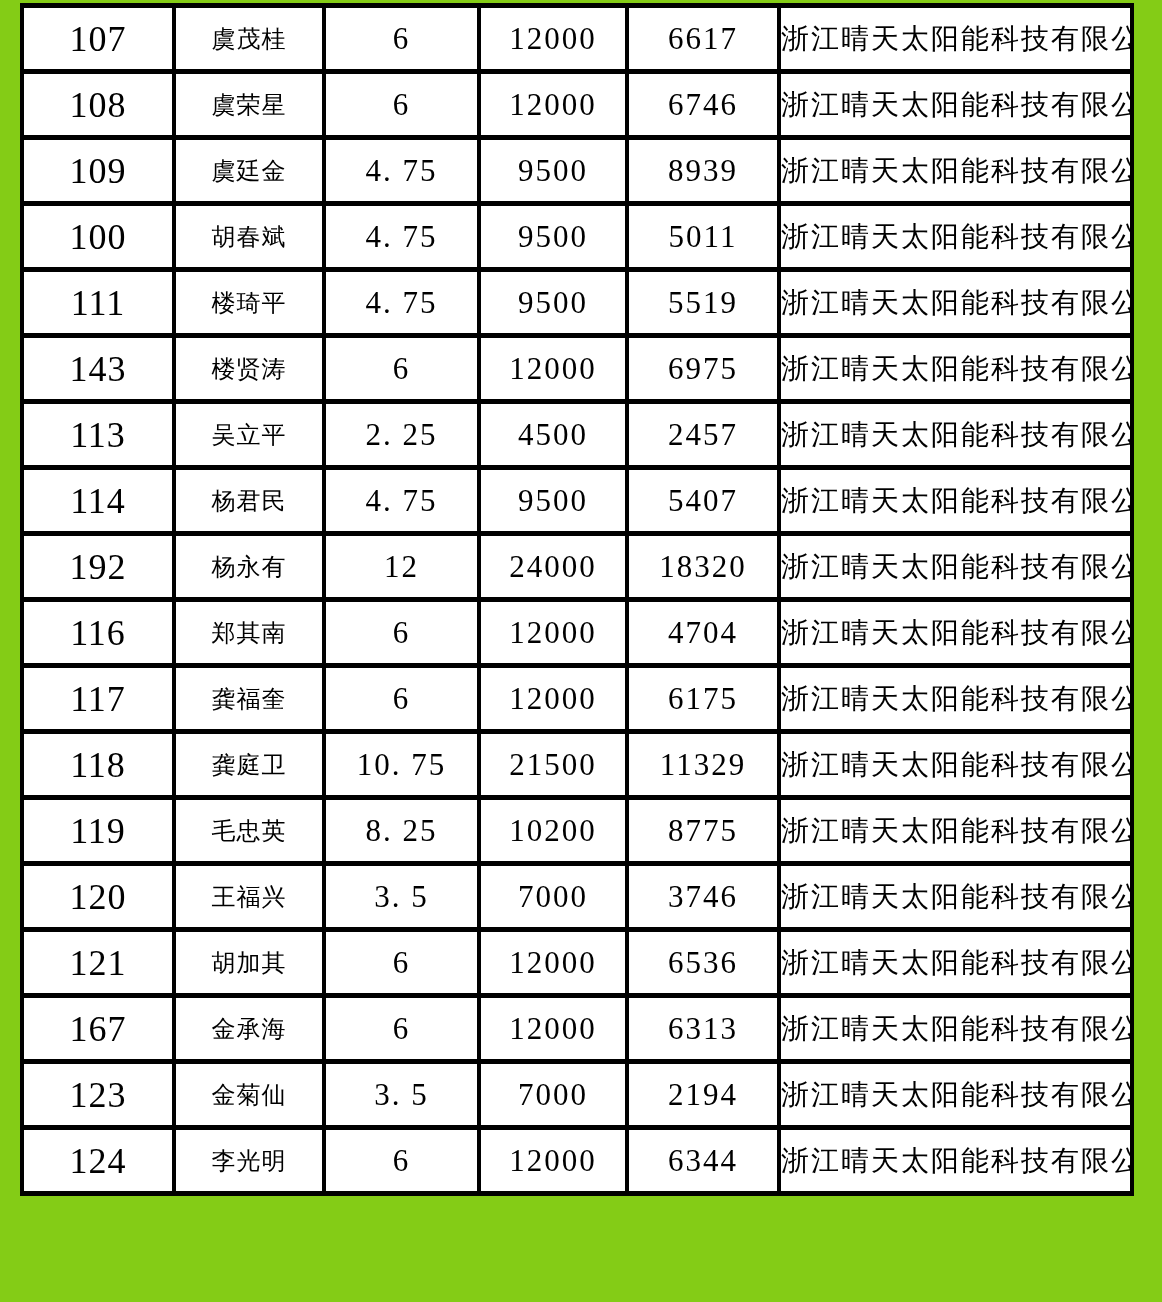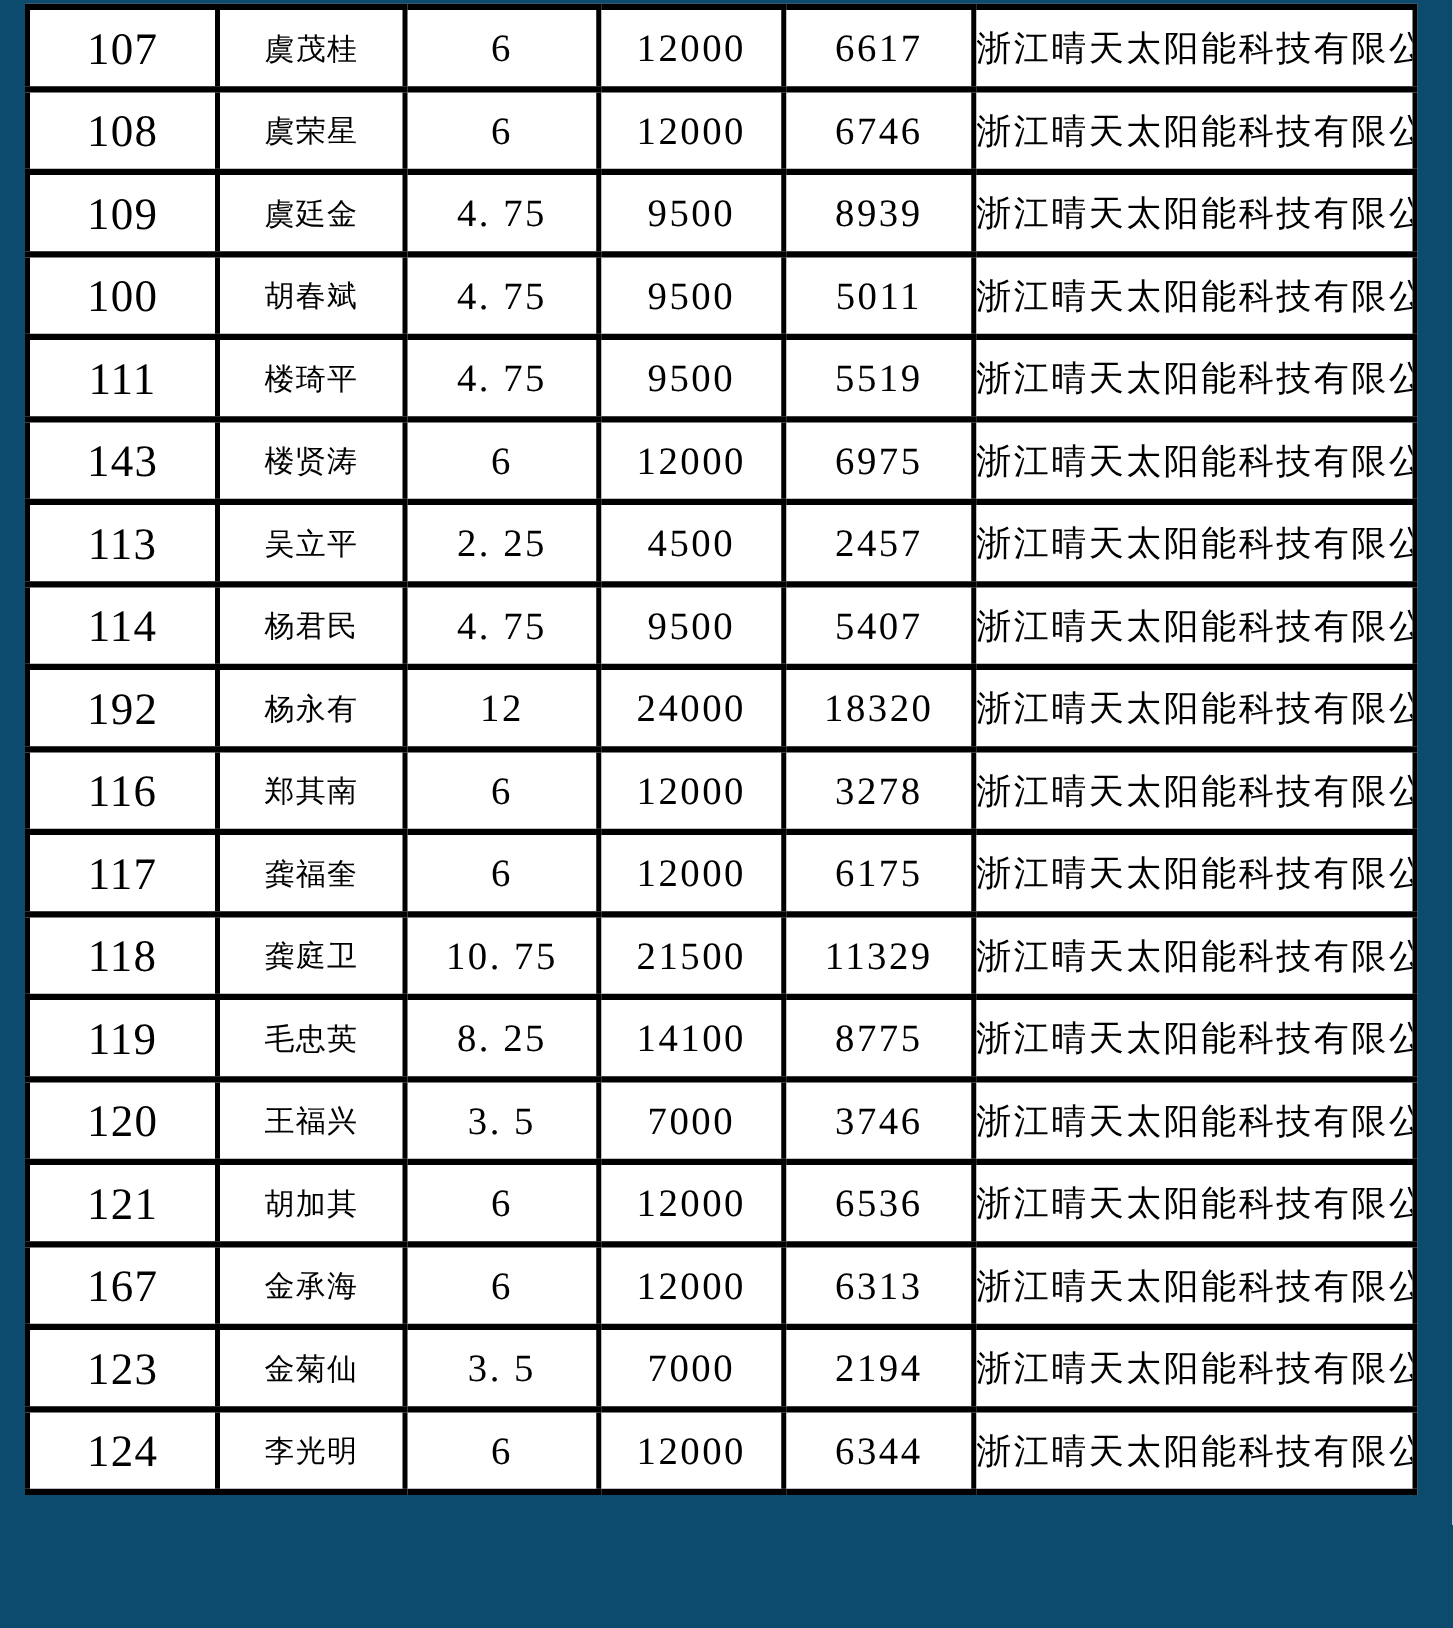--- a/index.html
+++ b/index.html
@@ -8,21 +8,21 @@
     background: #ffffff;
     width: 1162px;
     height: 1302px;
     overflow: hidden;
     font-family: "Liberation Serif", "DejaVu Serif", serif;
   }
   .page {
     position: relative;
     width: 1162px;
     height: 1302px;
-    background: #0c4a6e;
+    background: #84cc16;
   }
   .table-wrap {
     position: absolute;
     left: 20px;
     top: 3px;
   }
   table.roster {
     border-collapse: collapse;
     table-layout: fixed;
     width: 1110px;
@@ -134,21 +134,21 @@
             <td class="c2">12</td>
             <td class="c3">24000</td>
             <td class="c4">18320</td>
             <td class="c5">浙江晴天太阳能科技有限公司</td>
           </tr>
           <tr>
             <td class="c0">116</td>
             <td class="c1">郑其南</td>
             <td class="c2">6</td>
             <td class="c3">12000</td>
-            <td class="c4">3278</td>
+            <td class="c4">4704</td>
             <td class="c5">浙江晴天太阳能科技有限公司</td>
           </tr>
           <tr>
             <td class="c0">117</td>
             <td class="c1">龚福奎</td>
             <td class="c2">6</td>
             <td class="c3">12000</td>
             <td class="c4">6175</td>
             <td class="c5">浙江晴天太阳能科技有限公司</td>
           </tr>
@@ -157,21 +157,21 @@
             <td class="c1">龚庭卫</td>
             <td class="c2">10. 75</td>
             <td class="c3">21500</td>
             <td class="c4">11329</td>
             <td class="c5">浙江晴天太阳能科技有限公司</td>
           </tr>
           <tr>
             <td class="c0">119</td>
             <td class="c1">毛忠英</td>
             <td class="c2">8. 25</td>
-            <td class="c3">14100</td>
+            <td class="c3">10200</td>
             <td class="c4">8775</td>
             <td class="c5">浙江晴天太阳能科技有限公司</td>
           </tr>
           <tr>
             <td class="c0">120</td>
             <td class="c1">王福兴</td>
             <td class="c2">3. 5</td>
             <td class="c3">7000</td>
             <td class="c4">3746</td>
             <td class="c5">浙江晴天太阳能科技有限公司</td>

